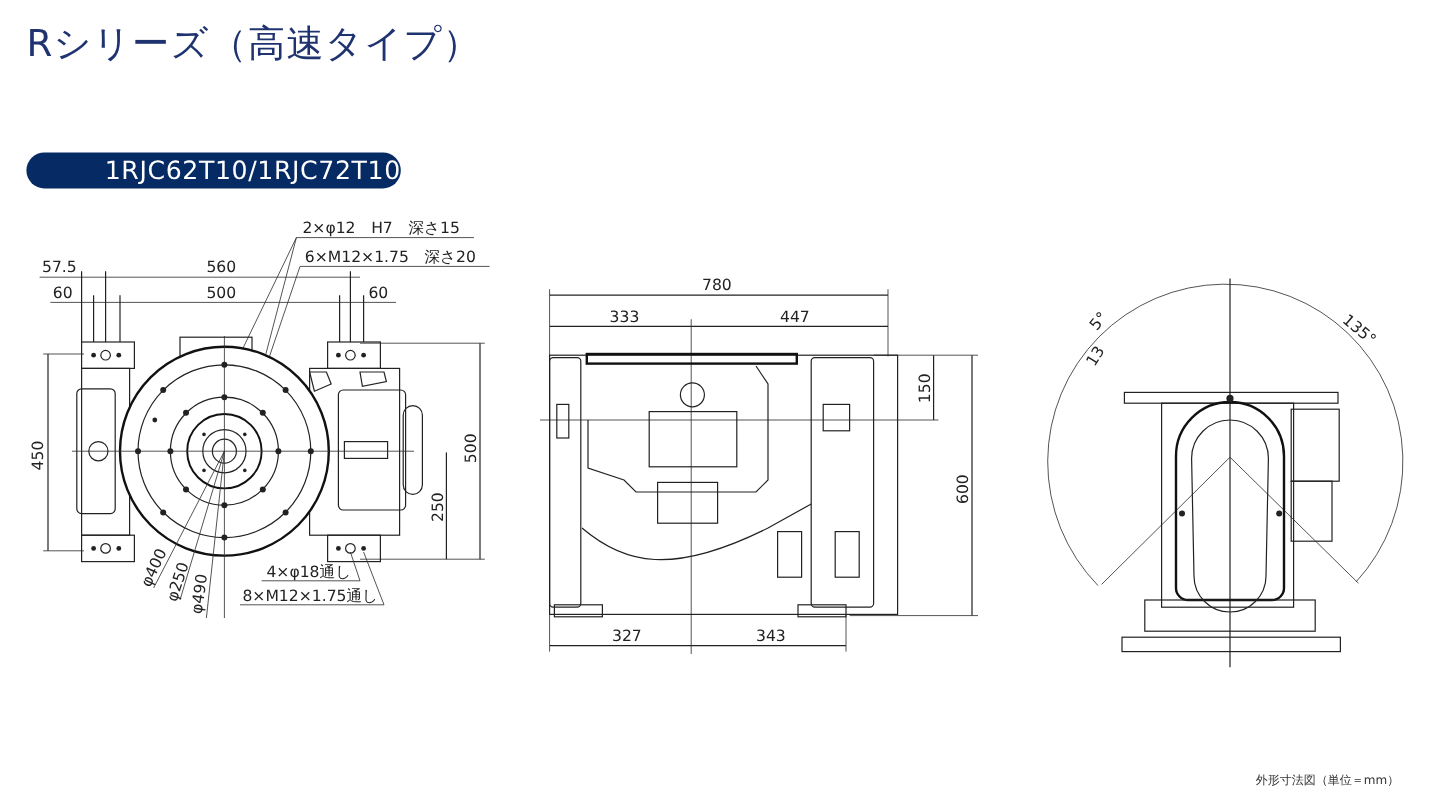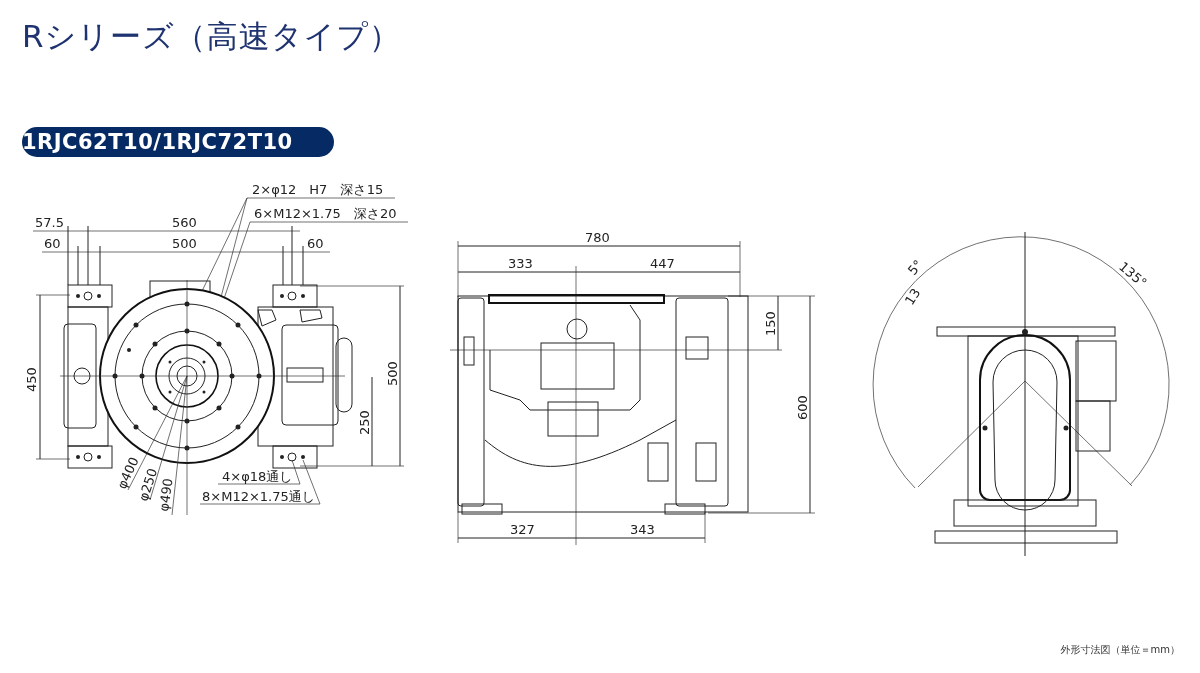--- a/index.html
+++ b/index.html
@@ -2,22 +2,22 @@
 <html><head>
 <meta charset="utf-8">
 <style>
   html, body { margin: 0; padding: 0; background: #ffffff; }
   body { width: 1200px; height: 673px; position: relative; overflow: hidden;
          font-family: "DejaVu Sans", "Liberation Sans", sans-serif; color: #1e2a5a; }
   .title { position: absolute; left: 22px; top: 16px; font-size: 31px; font-weight: normal;
            color: #1f3370; letter-spacing: 1px; }
   .model-pill { position: absolute; left: 22px; top: 127px; width: 312px; height: 30px;
                 background: #062a63; border-radius: 15px; color: #fff; font-size: 21px;
-                line-height: 30px; text-align: left; letter-spacing: 0.5px; font-weight: bold; }
-  .caption { position: absolute; right: 20px; top: 643px; font-size: 10px; color: #333; }
+                line-height: 30px; text-align: right; letter-spacing: 0.5px; }
+  .caption { position: absolute; right: 34px; top: 643px; font-size: 10px; color: #333; }
   svg { position: absolute; left: 0; top: 0; }
   svg text { font-family: "DejaVu Sans", "Liberation Sans", sans-serif; fill: #222; }
   .ln { stroke: #222; fill: none; stroke-width: 1; }
   .th { stroke: #111; fill: none; stroke-width: 2; }
   .thin { stroke: #333; fill: none; stroke-width: 0.7; }
   .dot { fill: #222; }
 </style>
 </head>
 <body>
 

